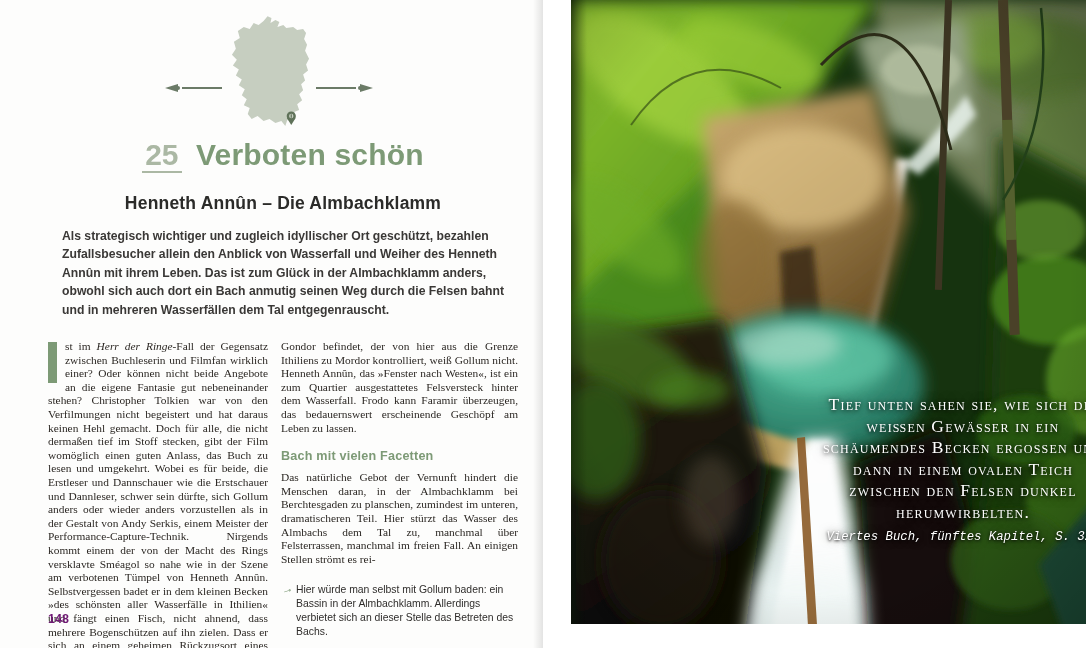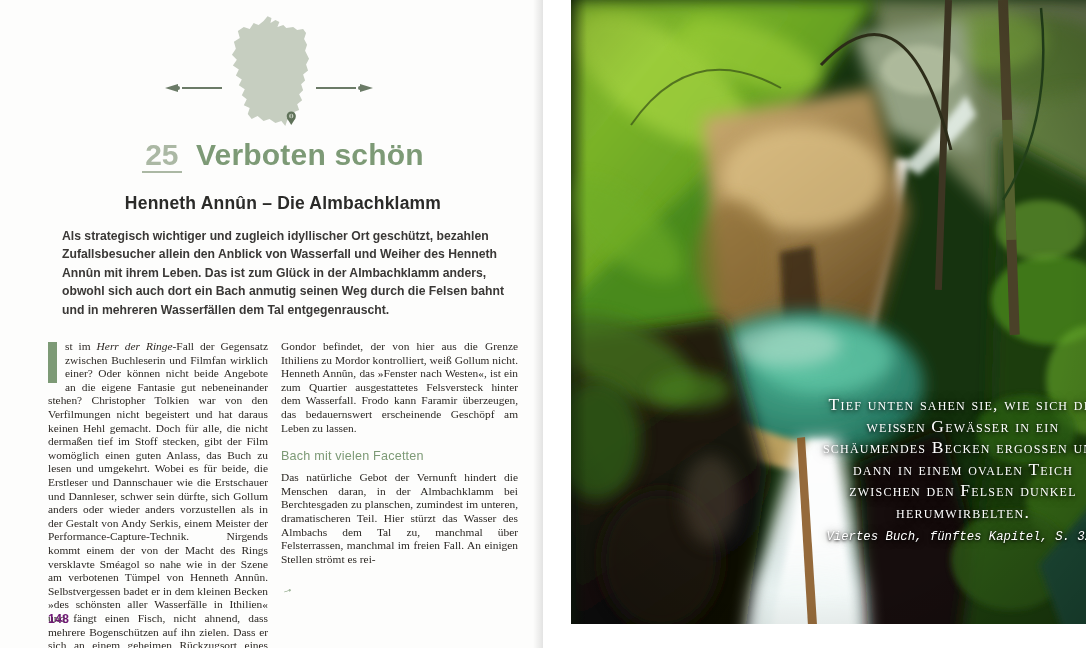--- a/index.html
+++ b/index.html
@@ -30,21 +30,21 @@
   .intro{margin:13px auto 0 auto;width:442px;font-size:12.2px;line-height:18.4px;
         font-weight:600;color:#3a3836;}
   .columns{display:flex;gap:13px;margin-top:21px;}
   .col1{width:220px;}
   .col2{width:237px;}
   .body-text{font-family:"Liberation Serif",serif;font-size:11.4px;line-height:13.6px;color:#2b2723;
         text-align:justify;margin:0;}
   .body-text em{font-style:italic;}
   .dropcap{float:left;width:9px;height:41px;background:#7d9a76;color:transparent;overflow:hidden;
         margin:2px 8px 0 0;font-size:30px;}
-  .section-heading{font-size:12.6px;font-weight:normal;color:#7d9a76;margin:14px 0 8px 0;letter-spacing:.2px;}
+  .section-heading{font-size:12.6px;font-weight:bold;color:#7d9a76;margin:14px 0 8px 0;letter-spacing:.2px;}
   .tip{margin-top:17px;font-size:10.4px;line-height:14px;color:#2f2d2b;position:relative;padding-left:15px;}
   .tip-arrow{position:absolute;left:0;top:-1px;color:#7d9a76;font-size:12px;display:inline-block;transform:rotate(-18deg);}
   .page-footer{position:absolute;left:48px;bottom:22px;display:flex;align-items:baseline;gap:12px;}
   .page-number{font-size:12.5px;font-weight:bold;color:#701a75;}
   .running-head{font-size:9px;letter-spacing:2px;color:#8e8e8c;font-weight:600;}
 
   
   .page-right{width:543px;height:624px;position:relative;overflow:hidden;background:#16330f;}
   .page-right::before{content:'';position:absolute;left:0;top:0;width:16px;height:100%;z-index:5;
         background:linear-gradient(to right,rgba(0,0,0,.35),rgba(0,0,0,0));}
@@ -90,20 +90,21 @@
         <p class="body-text">
           <span class="dropcap">I</span><span><span>st im </span><em>Herr der Ringe</em><span>-Fall der Gegensatz zwischen Buchleserin und Filmfan wirklich einer? Oder können nicht beide Angebote an die eigene Fantasie gut nebeneinander stehen? Christopher Tolkien war von den Verfilmungen nicht begeistert und hat daraus keinen Hehl gemacht. Doch für alle, die nicht dermaßen tief im Stoff stecken, gibt der Film womöglich einen guten Anlass, das Buch zu lesen und umgekehrt. Wobei es für beide, die Erstleser und Dannschauer wie die Erstschauer und Dannleser, schwer sein dürfte, sich Gollum anders oder wieder anders vorzustellen als in der Gestalt von Andy Serkis, einem Meister der Performance-Capture-Technik. Nirgends kommt einem der von der Macht des Rings versklavte Sméagol so nahe wie in der Szene am verbotenen Tümpel von Henneth Annûn. Selbstvergessen badet er in dem kleinen Becken »des schönsten aller Wasserfälle in Ithilien« und fängt einen Fisch, nicht ahnend, dass mehrere Bogenschützen auf ihn zielen. Dass er sich an einem geheimen Rückzugsort eines Spähertrupps von</span></span>
         </p>
       </div>
       <div class="col2">
         <p class="body-text">Gondor befindet, der von hier aus die Grenze Ithiliens zu Mordor kontrolliert, weiß Gollum nicht. Henneth Annûn, das »Fenster nach Westen«, ist ein zum Quartier ausgestattetes Felsversteck hinter dem Wasserfall. Frodo kann Faramir überzeugen, das bedauernswert erscheinende Geschöpf am Leben zu lassen.</p>
         <div class="section-heading">Bach mit vielen Facetten</div>
         <p class="body-text">Das natürliche Gebot der Vernunft hindert die Menschen daran, in der Almbachklamm bei Berchtesgaden zu planschen, zumindest im unteren, dramatischeren Teil. Hier stürzt das Wasser des Almbachs dem Tal zu, manchmal über Felsterrassen, manchmal im freien Fall. An einigen Stellen strömt es rei-</p>
         <div class="tip">
           <span class="tip-arrow">→</span>
+          <span>Hier würde man selbst mit Gollum baden: ein Bassin in der Almbachklamm. Allerdings verbietet sich an dieser Stelle das Betreten des Bachs.</span>
         </div>
       </div>
     </div>
 
     <div class="page-footer">
       <span class="page-number">148</span>
     </div>
   </div>
 
   <div class="page-right">

